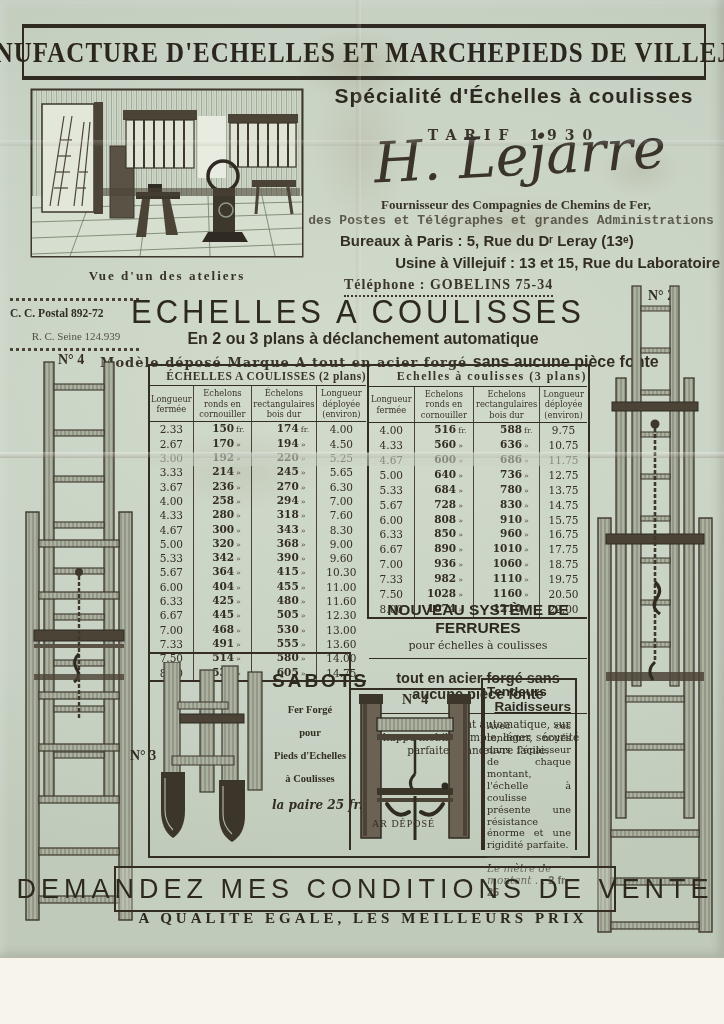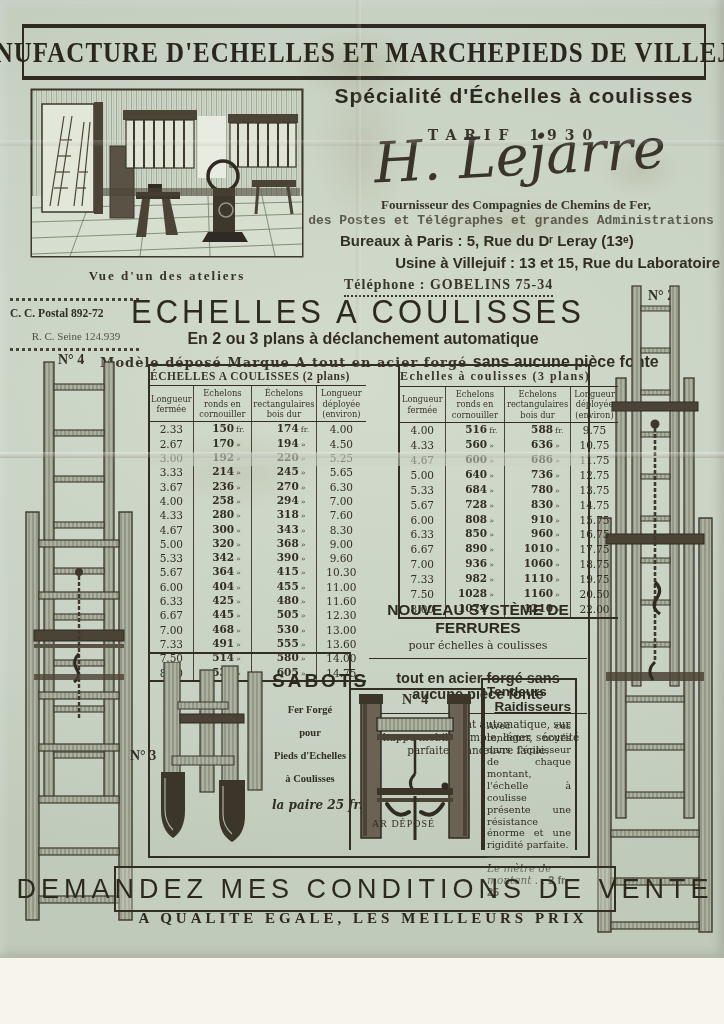--- a/index.html
+++ b/index.html
@@ -86,22 +86,22 @@
   .ladder2{position:absolute;left:592px;top:282px;width:126px;height:658px;}
   .fig-label{position:absolute;font-family:"Liberation Serif", serif;font-weight:bold;font-size:14px;color:#332d24;}
   #lbl-no1{left:58px;top:352px;}
   #lbl-no2{left:648px;top:288px;}
 
   
   .content-box{position:absolute;left:148px;top:364px;width:438px;height:490px;
     border:2px solid #332d24;}
   .tbl{position:absolute;top:0;border-collapse:collapse;}
   .tbl-left{left:0;width:216px;}
-  .tbl-right{left:217px;width:220px;margin-left:31px;}
-  .tbl .title{font-family:"Liberation Serif", serif;font-weight:bold;text-align:left;
+  .tbl-right{left:217px;width:220px;}
+  .tbl .title{font-family:"Liberation Serif", serif;font-weight:bold;text-align:right;
     border-bottom:1.5px solid #332d24;padding:3px 0 2px;}
   .tbl-left .title{font-size:11.5px;letter-spacing:.5px;}
   .tbl-right .title{font-size:12px;letter-spacing:1.5px;}
   .tbl th{font-family:"DejaVu Serif", serif;font-weight:normal;font-size:8.3px;line-height:1.25;
     text-align:center;vertical-align:middle;padding:2px 1px;border-bottom:1.5px solid #332d24;color:#3a342a;}
   .tbl th + th, .tbl td + td{border-left:1px solid #4a4336;}
   .tbl-right{border-left:2px solid #332d24;}
   .tbl td{font-size:10.5px;padding:0 2px;height:12.3px;line-height:12.3px;text-align:center;color:#332d24;}
   .tbl-right td{height:12.9px;line-height:12.9px;}
   .tbl td.price{text-align:right;font-weight:bold;}

